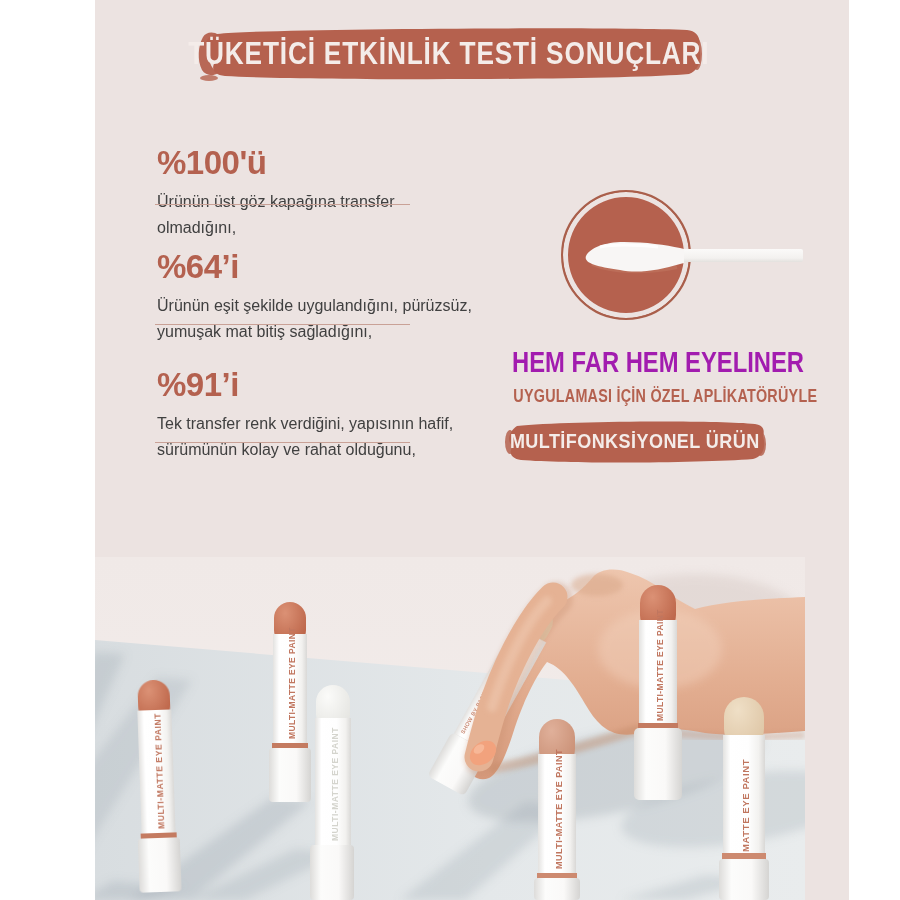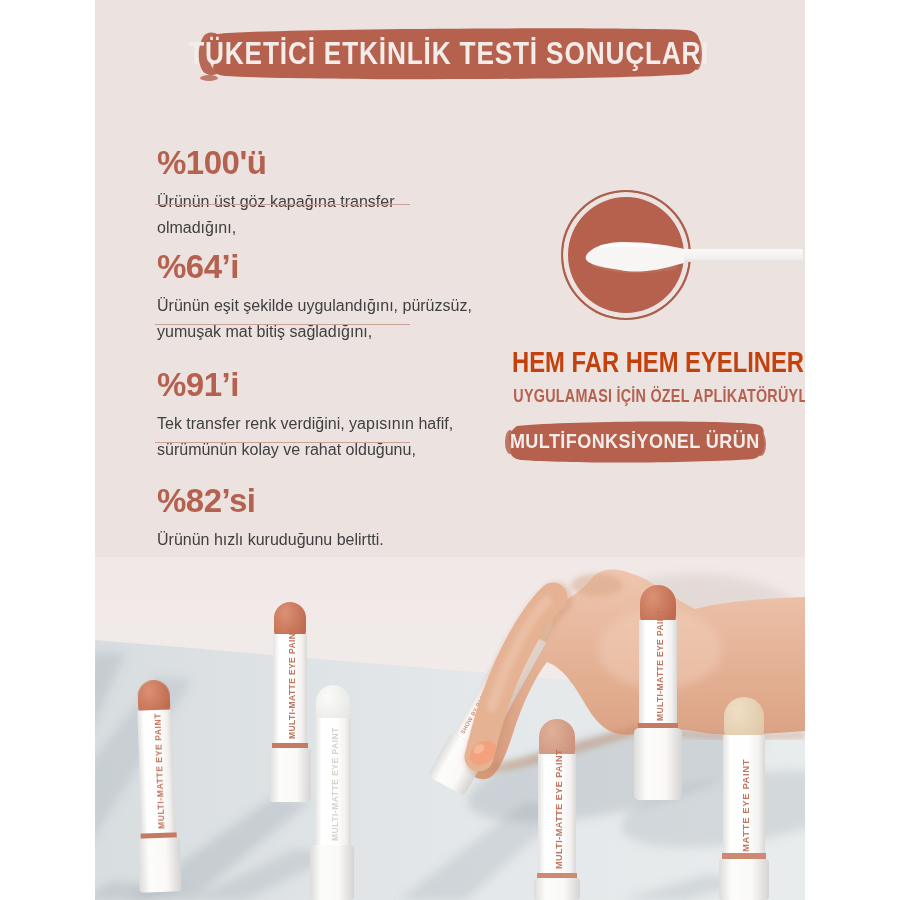--- a/index.html
+++ b/index.html
@@ -1,18 +1,18 @@
 <!DOCTYPE html>
 <html><head>
 <meta charset="utf-8">
 <style>
   html,body{margin:0;padding:0;background:#ffffff;}
   .page{position:relative;width:900px;height:900px;background:#ffffff;overflow:hidden;
         font-family:"Liberation Sans",sans-serif;}
-  .content{position:absolute;left:95px;top:0;width:710px;height:900px;background:#ece3e1;overflow:hidden;}
+  .content{position:absolute;left:95px;top:0;width:710px;height:900px;background:#ece3e1;overflow:hidden;padding-left:44px;}
 
   
   .banner{position:absolute;left:100px;top:24px;width:508px;height:58px;}
   .banner svg{position:absolute;inset:0;}
   .banner-text{position:absolute;inset:0;display:flex;align-items:center;justify-content:center;
     color:#f4ece9;font-size:32px;font-weight:bold;letter-spacing:1px;}
   .cx{display:inline-block;transform:scaleX(.82);transform-origin:center;white-space:nowrap;}
   .cx90{display:inline-block;transform:scaleX(.9);transform-origin:center;white-space:nowrap;}
 
   
@@ -21,21 +21,21 @@
   .stat-desc{margin-top:7px;font-size:16px;color:#404040;line-height:1.62;width:320px;}
   .sep{position:absolute;left:60px;width:255px;border-top:1px solid #c9a196;height:0;}
   .s1{top:116px;} .s2{top:220px;} .s3{top:338px;} .s4{top:454px;}
   .sep1{top:204px;} .sep2{top:324px;} .sep3{top:442px;}
 
   
   .circle{position:absolute;left:466px;top:190px;width:126px;height:126px;border-radius:50%;
     background:#b5614e;border:2px solid #a95f4b;box-shadow:inset 0 0 0 5px #ece3e1;}
   .applicator{position:absolute;left:485px;top:236px;width:225px;height:44px;}
   .feat-line1{position:absolute;left:385px;top:346px;width:310px;text-align:center;
-    font-size:29px;font-weight:bold;color:#c2410c;}
+    font-size:29px;font-weight:bold;color:#a21caf;}
   .feat-line2{position:absolute;left:385px;top:386px;width:310px;text-align:center;
     font-size:17.5px;font-weight:bold;color:#b4614f;letter-spacing:.3px;}
   .badge{position:absolute;left:408px;top:418px;width:264px;height:46px;text-align:center;}
   .badge svg{position:absolute;inset:0;}
   .badge-text{position:absolute;inset:0;display:flex;align-items:center;justify-content:center;
     color:#f4ece9;font-size:20px;font-weight:bold;letter-spacing:.5px;}
 
   
   .photo{position:absolute;left:0;top:557px;width:710px;height:343px;}
   .photo svg{display:block;}
@@ -70,24 +70,20 @@
       <div class="stat-desc">Ürünün eşit şekilde uygulandığını, pürüzsüz, yumuşak mat bitiş sağladığını,</div>
     </div>
     <div class="sep sep2"></div>
 
     <div class="stat s3">
       <div class="stat-value">%91’i</div>
       <div class="stat-desc">Tek transfer renk verdiğini, yapısının hafif, sürümünün kolay ve rahat olduğunu,</div>
     </div>
     <div class="sep sep3"></div>
 
-    <div class="stat s4">
-      <div class="stat-value">%82’si</div>
-      <div class="stat-desc">Ürünün hızlı kuruduğunu belirtti.</div>
-    </div>
 
     <div class="circle"></div>
     <svg class="applicator" viewBox="0 0 225 44">
       <defs>
         <linearGradient id="stickGrad" x1="0" y1="0" x2="0" y2="1">
           <stop offset="0" stop-color="#fbfaf9"></stop>
             <stop offset=".7" stop-color="#f3f1ef"></stop>
             <stop offset="1" stop-color="#e3e1de"></stop>
         </linearGradient>
       </defs>

